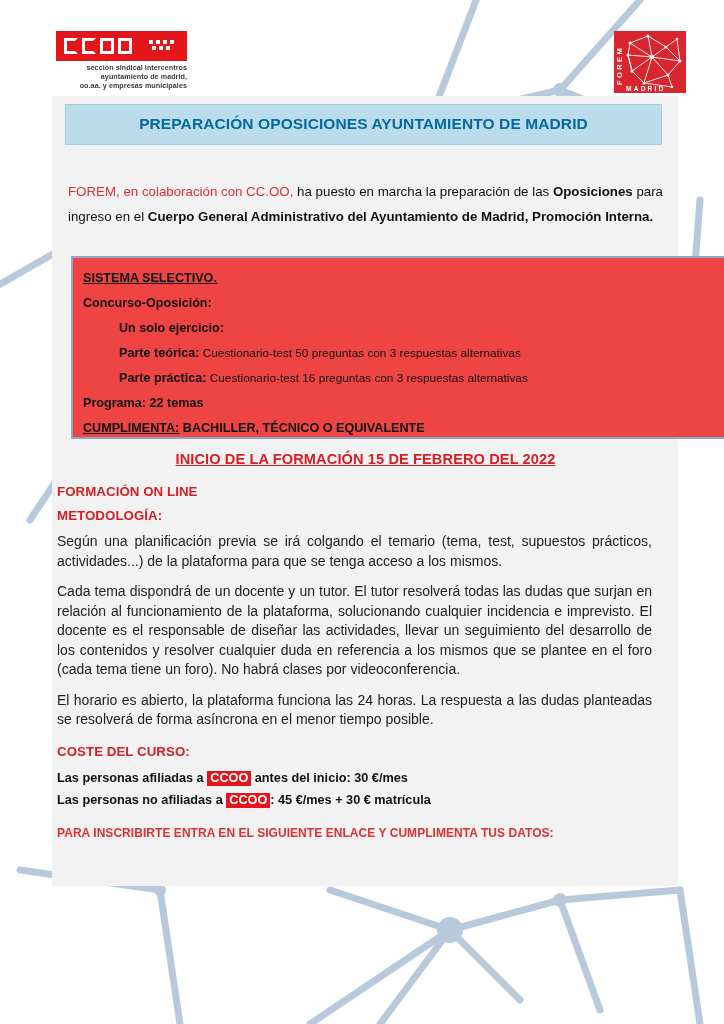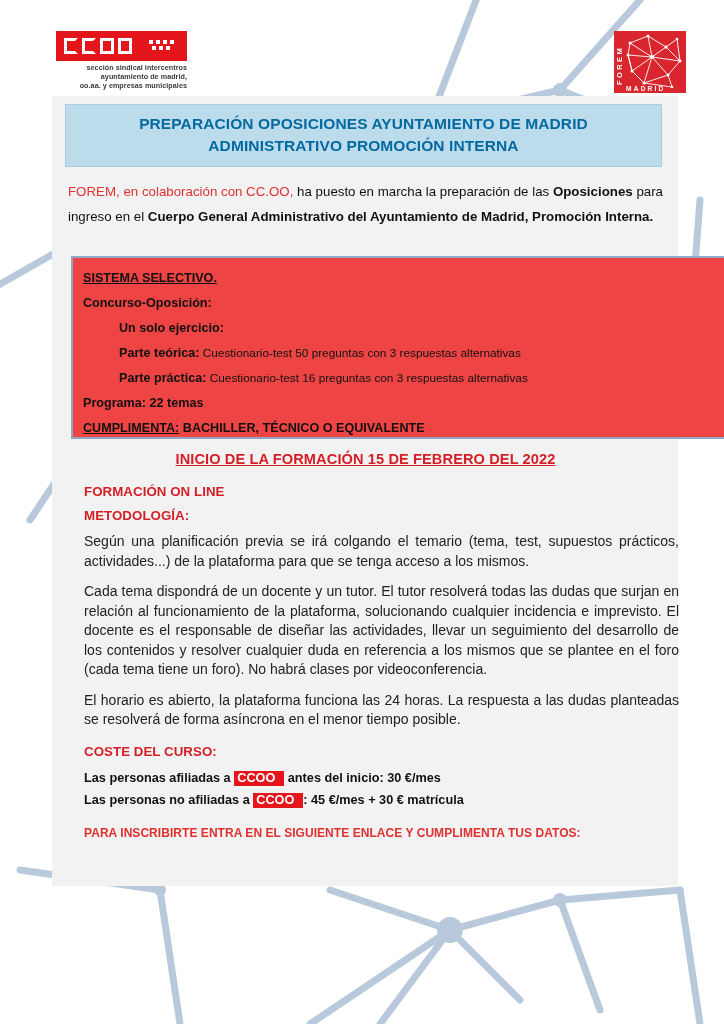--- a/index.html
+++ b/index.html
@@ -193,21 +193,21 @@
     font-size: 14.6px;
     font-weight: bold;
     color: #d41f26;
     text-decoration: underline;
     letter-spacing: 0.1px;
   }
 
   
   #body-block {
     position: absolute;
-    left: 32px; top: 388px;
+    left: 5px; top: 388px;
     width: 595px;
   }
   .sec-head {
     font-size: 13.3px;
     font-weight: bold;
     color: #d41f26;
     margin: 0 0 9px 0;
     letter-spacing: 0.05px;
   }
   .para {
@@ -223,21 +223,21 @@
     font-size: 12.7px;
     font-weight: bold;
     color: #111111;
     line-height: 20px;
     margin: 0 0 2px 0;
   }
   .hl {
     background: #e4161c;
     color: #ffffff;
     font-weight: bold;
-    padding: 0 9px 1px 3px;
+    padding: 0 3px 1px 3px;
   }
 
   
   #enroll-head {
     font-size: 12px;
     font-weight: bold;
     color: #e03030;
     margin: 16px 0 0 0;
     letter-spacing: 0.05px;
   }
@@ -284,21 +284,20 @@
     <circle cx="450" cy="930" r="13"></circle>
     <circle cx="560" cy="900" r="7"></circle>
     <circle cx="160" cy="890" r="6"></circle>
   </g>
 </svg>
 
 <div id="panel">
 
   <div id="title-band">
     <div class="title-line">PREPARACIÓN OPOSICIONES AYUNTAMIENTO DE MADRID</div>
-    <div class="title-line">ADMINISTRATIVO PROMOCIÓN INTERNA</div>
   </div>
 
   <div id="intro"><span class="red">FOREM, en colaboración con CC.OO,</span><span> ha puesto en marcha la preparación de las </span><span class="bk">Oposiciones</span><span> para ingreso en el </span><span class="bk">Cuerpo General Administrativo del Ayuntamiento de Madrid, Promoción Interna.</span></div>
 
   <div id="sel-box">
     <div id="sel-inner">
       <div class="sel-row h">SISTEMA SELECTIVO.</div>
       <div class="sel-row b">Concurso-Oposición:</div>
       <div class="sel-row i1">Un solo ejercicio:</div>
       <div class="sel-row i2"><b>Parte teórica:</b><span class="reg"> Cuestionario-test 50 preguntas con 3 respuestas alternativas</span></div>

